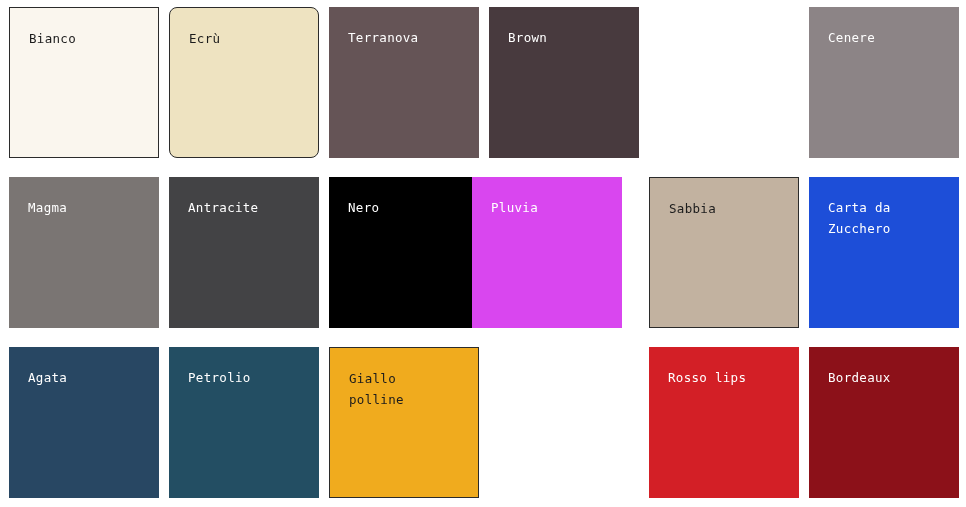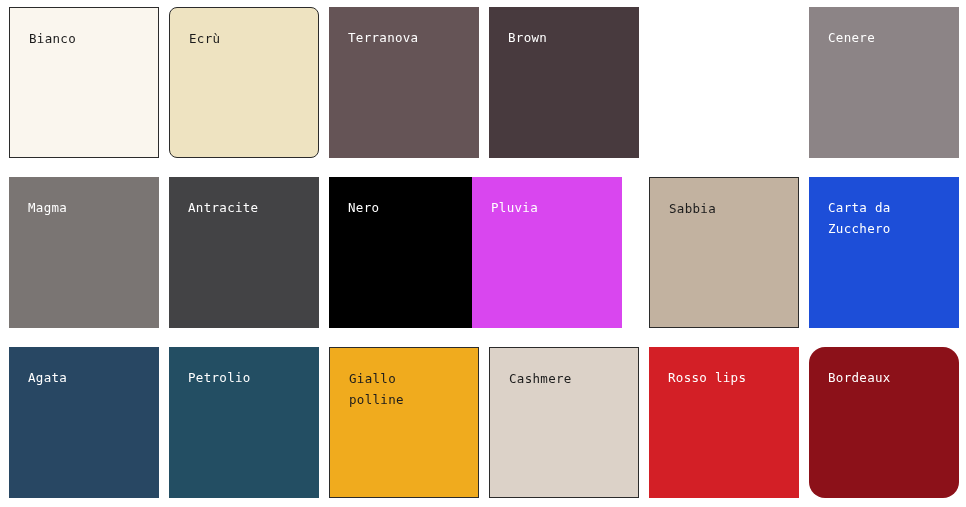--- a/index.html
+++ b/index.html
@@ -85,22 +85,19 @@
     <div class="swatch dark" style="left: 9px; top: 347px; background: rgb(40, 71, 99);">
       <div class="swatch-label">Agata</div>
     </div>
     <div class="swatch light bordered" style="left: 329px; top: 347px; background: rgb(240, 171, 30);">
       <div class="swatch-label">Giallo
 polline</div>
     </div>
     <div class="swatch dark" style="left: 169px; top: 347px; background: rgb(35, 78, 99);">
       <div class="swatch-label">Petrolio</div>
     </div>
-    <div class="swatch light bordered" style="left: 489px; top: 347px; background: rgb(220, 210, 200);">
-      <div class="swatch-label">Cashmere</div>
-    </div>
     <div class="swatch dark" style="left: 649px; top: 347px; background: rgb(211, 31, 38);">
       <div class="swatch-label">Rosso lips</div>
     </div>
-    <div class="swatch dark" style="left: 809px; top: 347px; background: rgb(140, 17, 25); border-radius: 16px;">
+    <div class="swatch dark" style="left: 809px; top: 347px; background: rgb(140, 17, 25);">
       <div class="swatch-label">Bordeaux</div>
     </div>
   </div>
 
 </body></html>

